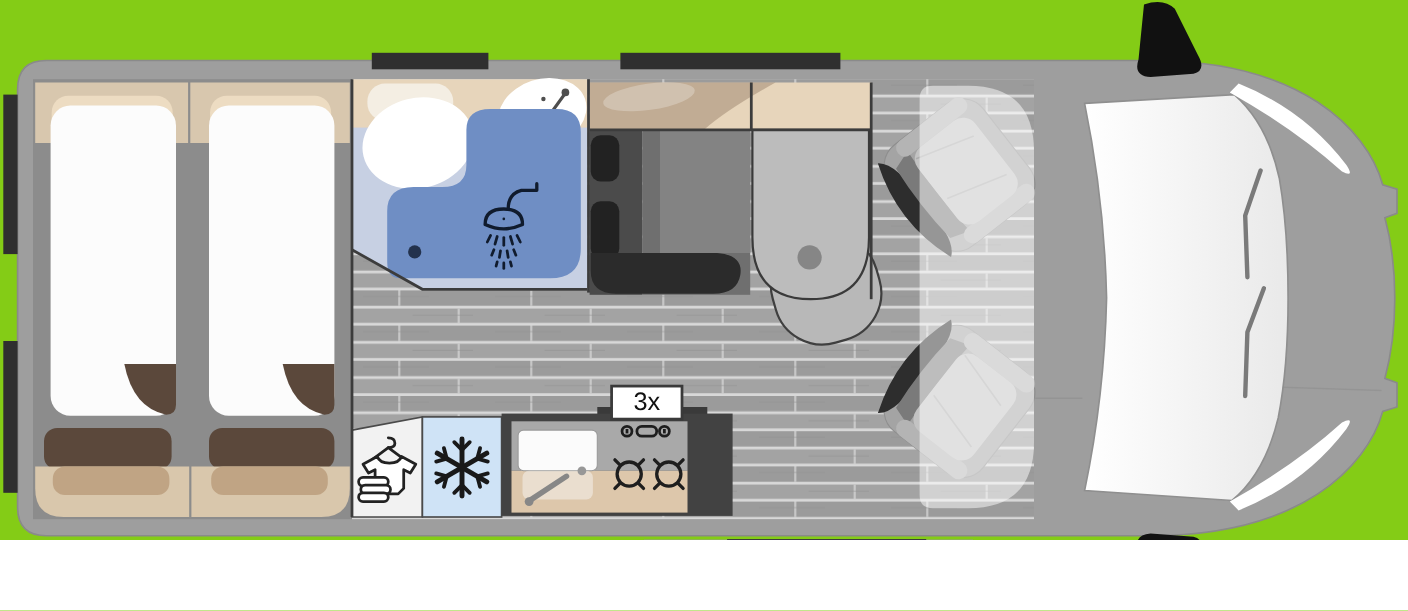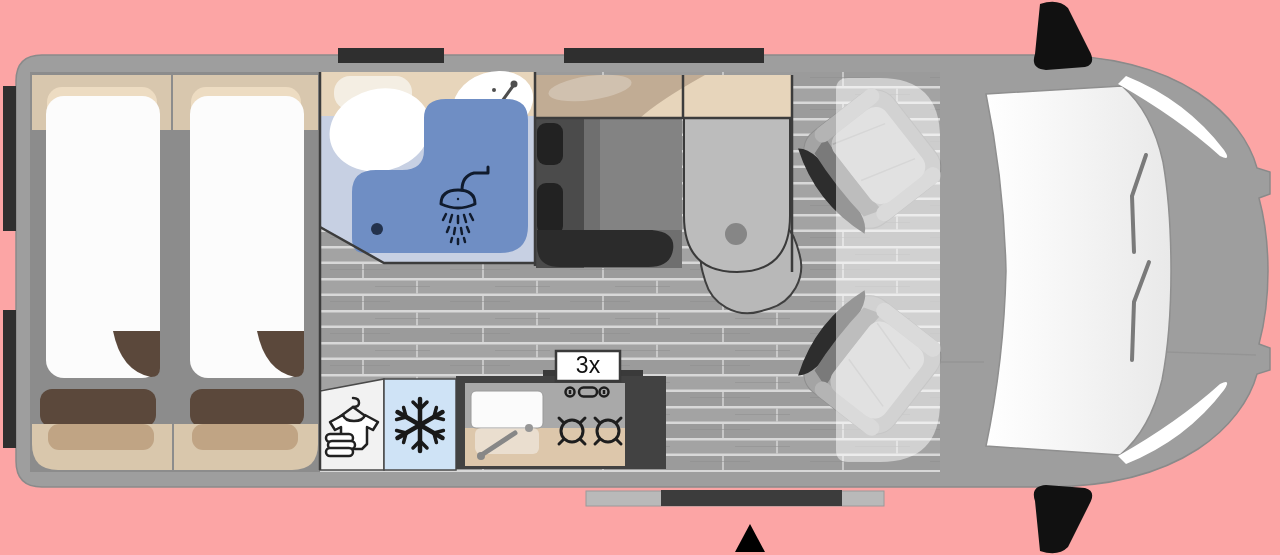--- a/index.html
+++ b/index.html
@@ -1,17 +1,17 @@
 <!DOCTYPE html>
 <html><head>
 <meta charset="utf-8">
 <style>
   html,body{margin:0;padding:0;background:#ffffff;}
   body{font-family:"Liberation Sans", sans-serif;}
-  .stage{position:relative;width:1280px;height:555px;background:#fca5a5;overflow:hidden;}
+  .stage{position:relative;width:1280px;height:491px;background:#84cc16;overflow:hidden;}
   svg{display:block;}
   text{font-family:"Liberation Sans", sans-serif;}
 </style>
 </head>
 <body>
 
 <div class="stage">
 <svg width="1280" height="555" viewBox="0 0 1280 555" xmlns="http://www.w3.org/2000/svg">
   <defs>
     <pattern id="planks" x="320" y="72" width="120" height="32" patternUnits="userSpaceOnUse">

